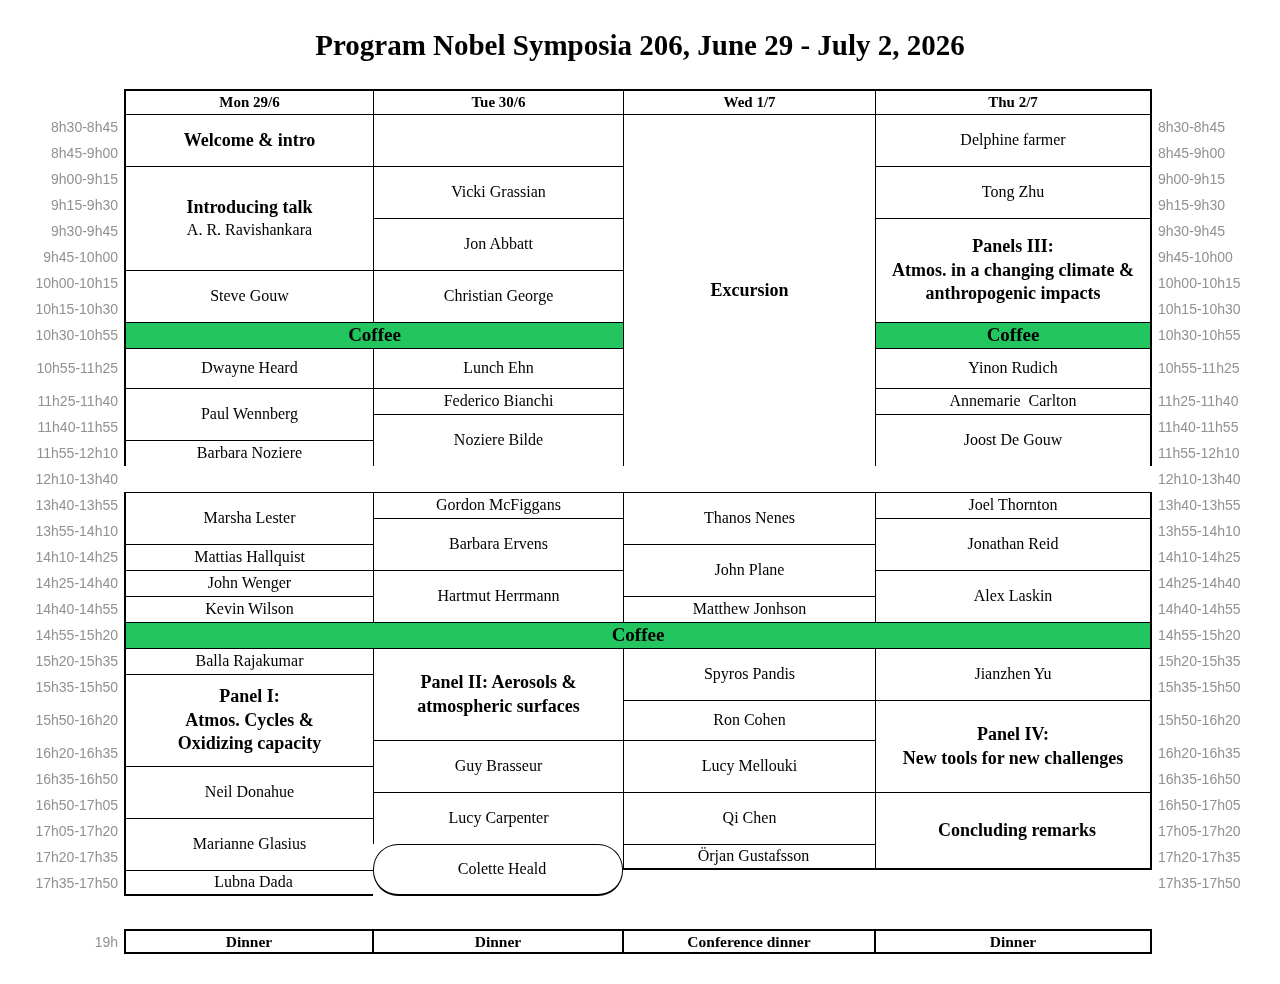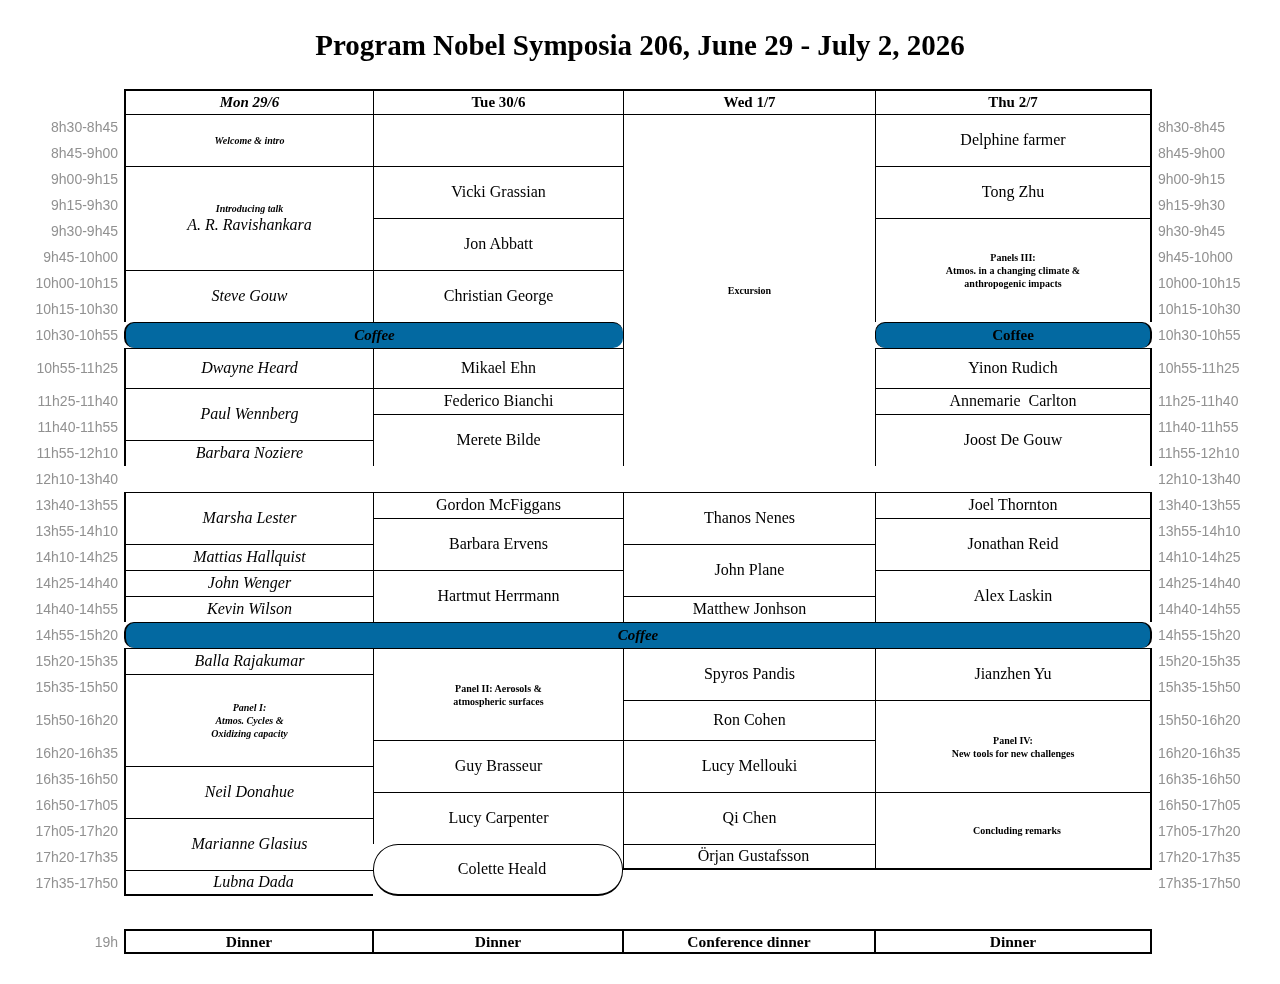--- a/index.html
+++ b/index.html
@@ -5,24 +5,24 @@
   html,body{margin:0;padding:0;background:#ffffff;}
   body{width:1280px;height:984px;overflow:hidden;color:#000;font-family:"Liberation Serif",serif;}
   .title{padding-top:26px;height:38px;text-align:center;font-weight:bold;font-size:29px;line-height:38px;}
   .sched{margin-top:25px;display:grid;
     grid-template-columns:124px 249px 250px 252px 277px 1fr;
     grid-template-rows:25px repeat(9,26px) 40px repeat(12,26px) 40px repeat(6,26px);}
   .cell{border-top:1px solid #000;border-left:1px solid #000;
     display:flex;flex-direction:column;align-items:center;justify-content:center;
     text-align:center;font-size:16px;line-height:1.3;white-space:pre-wrap;overflow:hidden;}
   .hdr{font-weight:bold;font-size:15px;}
-  .b{font-weight:bold;font-size:10px;}
-  .brk{background:#0369a1;font-weight:bold;font-size:15px;border-radius:10px;}
+  .b{font-weight:bold;font-size:18px;}
+  .brk{background:#22c55e;font-weight:bold;font-size:19px;}
   .bt{border-top-width:2px;}
-  .bl{border-left-width:2px;font-style:italic;}
+  .bl{border-left-width:2px;}
   .br{border-right:2px solid #000;}
   .br1{border-right:1px solid #000;border-radius:25px;}
   .bb{border-bottom:2px solid #000;padding-left:8px;}
   .gl,.gr{color:#919191;font-family:"Liberation Sans",sans-serif;font-size:14px;display:flex;align-items:center;}
   .gl{grid-column:1;justify-content:flex-end;padding-right:6px;}
   .gr{grid-column:6;justify-content:flex-start;padding-left:6px;}
   .dinner{margin-top:33px;display:grid;
     grid-template-columns:124px 249px 250px 252px 277px 1fr;
     grid-template-rows:25px;}
   .dcell{border:1px solid #000;border-top-width:2px;border-bottom-width:2px;
@@ -118,23 +118,23 @@
 Atmos. Cycles &amp;
 Oxidizing capacity</div>
   <div class="cell bl" style="grid-row:26 / span 2;grid-column:2">Neil Donahue</div>
   <div class="cell bl" style="grid-row:28 / span 2;grid-column:2">Marianne Glasius</div>
   <div class="cell bl bb" style="grid-row:30;grid-column:2">Lubna Dada</div>
 
   <div class="cell" style="grid-row:2 / span 2;grid-column:3"></div>
   <div class="cell" style="grid-row:4 / span 2;grid-column:3">Vicki Grassian</div>
   <div class="cell" style="grid-row:8 / span 2;grid-column:3">Christian George</div>
   <div class="cell" style="grid-row:6 / span 2;grid-column:3">Jon Abbatt</div>
-  <div class="cell" style="grid-row:11;grid-column:3">Mikael Ehn</div>
+  <div class="cell" style="grid-row:11;grid-column:3">Lunch Ehn</div>
   <div class="cell" style="grid-row:12;grid-column:3">Federico Bianchi</div>
-  <div class="cell" style="grid-row:13 / span 2;grid-column:3">Merete Bilde</div>
+  <div class="cell" style="grid-row:13 / span 2;grid-column:3">Noziere Bilde</div>
   <div class="cell" style="grid-row:16;grid-column:3">Gordon McFiggans</div>
   <div class="cell" style="grid-row:17 / span 2;grid-column:3">Barbara Ervens</div>
   <div class="cell" style="grid-row:19 / span 2;grid-column:3">Hartmut Herrmann</div>
   <div class="cell b" style="grid-row:22 / span 3;grid-column:3">Panel II: Aerosols &amp;
 atmospheric surfaces</div>
   <div class="cell" style="grid-row:25 / span 2;grid-column:3">Guy Brasseur</div>
   <div class="cell" style="grid-row:27 / span 2;grid-column:3">Lucy Carpenter</div>
   <div class="cell bb br1" style="grid-row:29 / span 2;grid-column:3">Colette Heald</div>
 
   <div class="cell b" style="grid-row:2 / span 13;grid-column:4">Excursion</div>

